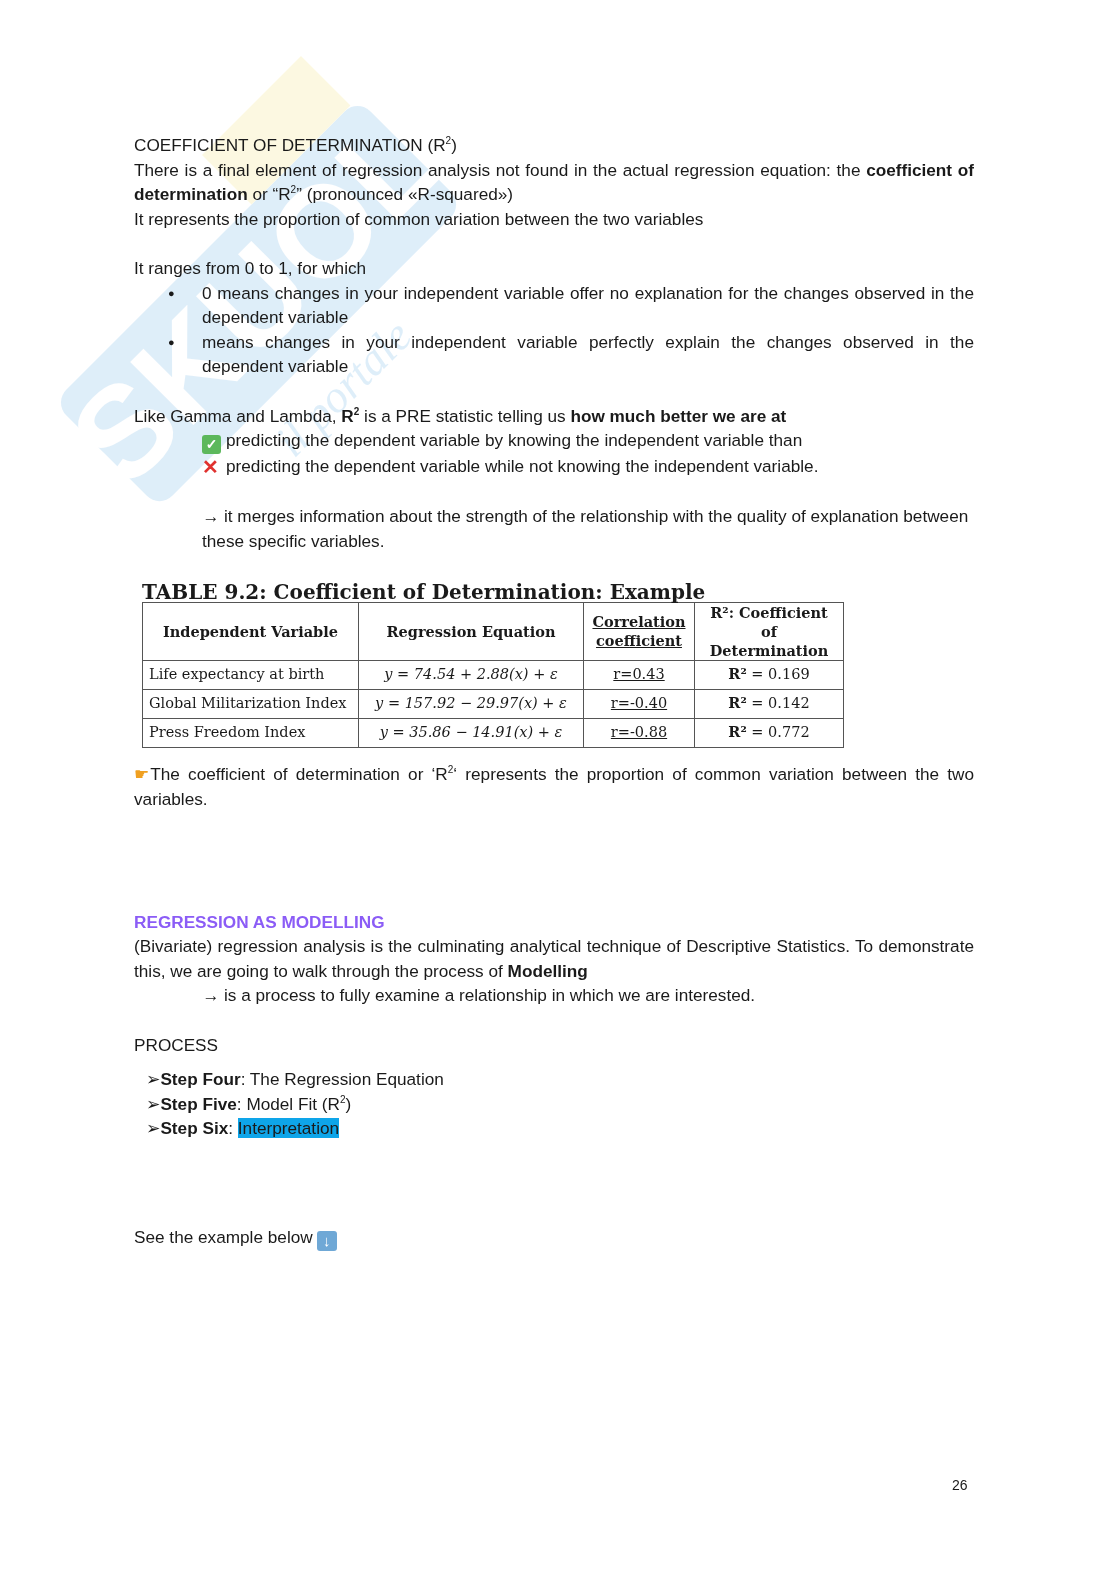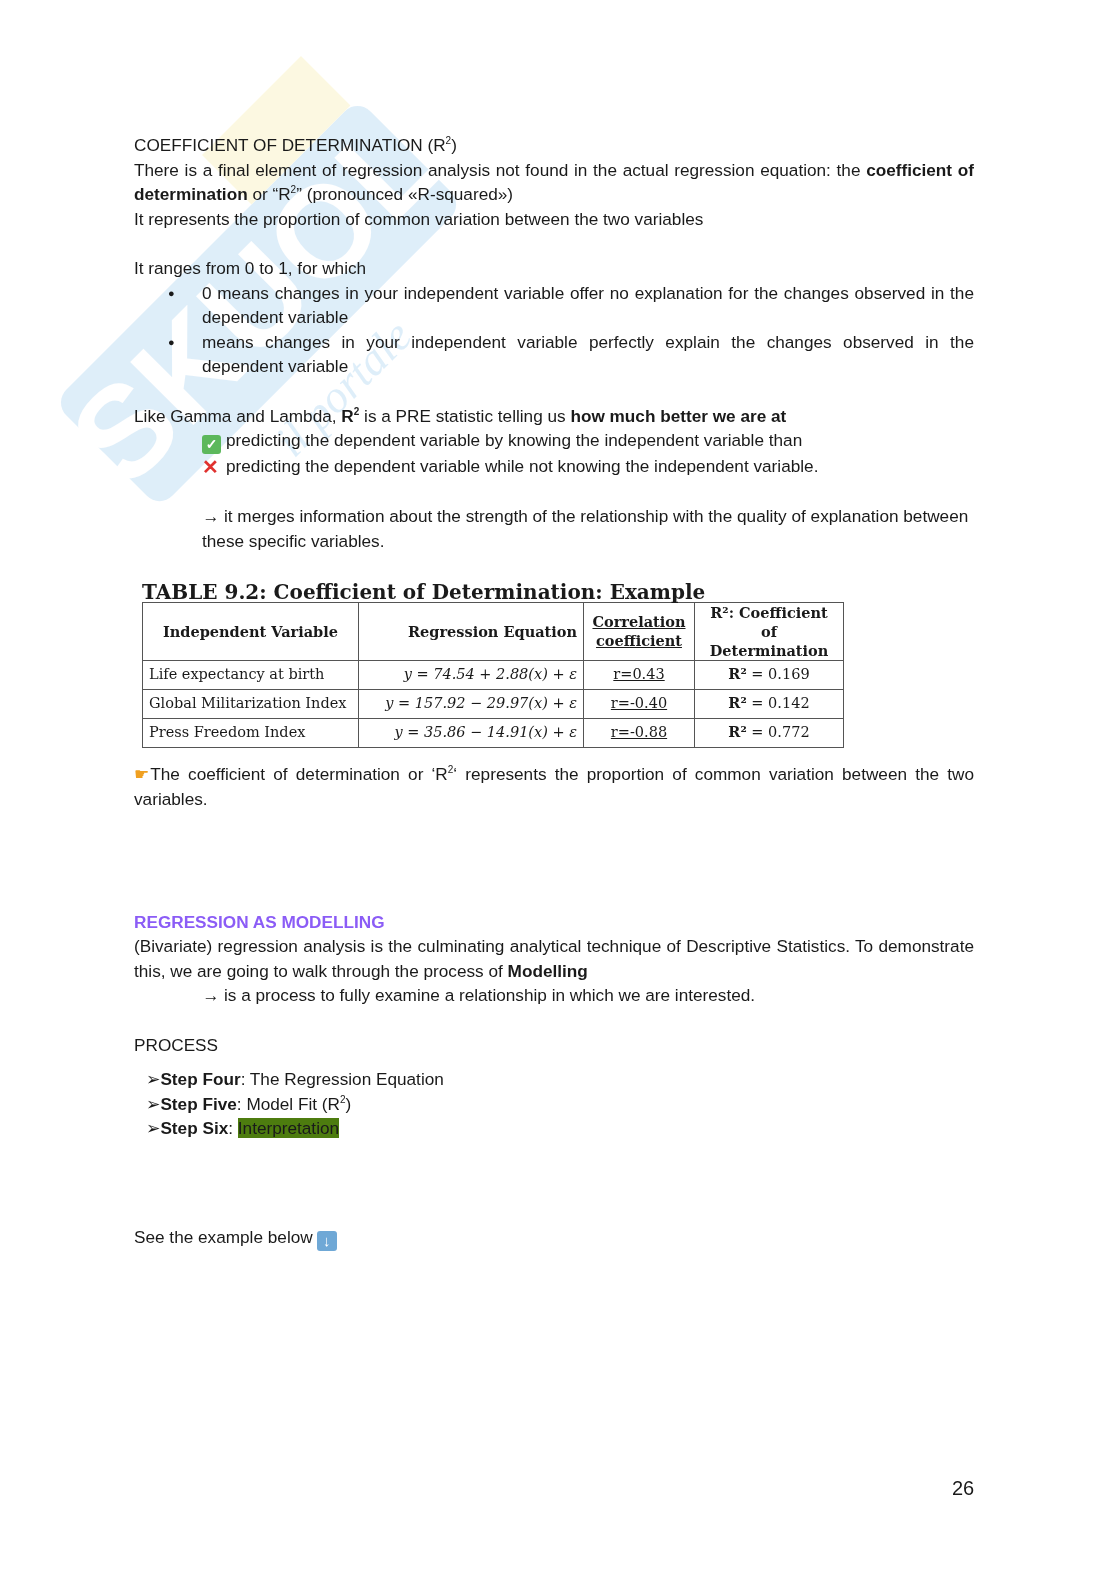--- a/index.html
+++ b/index.html
@@ -22,30 +22,30 @@
     .emoji-x { display: inline-block; color: #e0322f; font-size: 20px; font-weight: bold; width: 22px; vertical-align: -2px; margin-right: 2px; }
     .emoji-hand { display: inline-block; color: #f0a020; font-size: 17px; margin-right: 1px; }
     .emoji-down { display: inline-block; width: 20px; height: 20px; background: #6fa8d6; border-radius: 3px; color: #fff; text-align: center; font-size: 15px; line-height: 20px; vertical-align: -3px; margin-left: 4px; font-weight: bold; }
     .table-wrap { margin-top: 28px; margin-left: 8px; font-family: "DejaVu Serif", "Liberation Serif", serif; }
     .table-title { font-weight: 700; font-size: 20px; line-height: 20px; margin-bottom: 0px; }
     table.t { border-collapse: collapse; font-size: 14.5px; }
     table.t td, table.t th { border: 1px solid #555; padding: 0 6px; height: 28px; }
     table.t th { font-weight: 700; height: 39px; line-height: 19px; }
     table.t .c1 { width: 203px; }
     table.t th.c1 { text-align: center; }
-    table.t .c2 { width: 212px; text-align: right; font-style: italic; }
+    table.t .c2 { width: 212px; text-align: center; font-style: italic; }
     table.t th.c2 { font-style: normal; }
     table.t .c3 { width: 98px; text-align: center; text-decoration: underline; }
     table.t .c4 { width: 136px; text-align: center; margin-top: 8px; }
     .outer { border: 1.5px solid #222; }
     .green-h { color: #8b5cf6; font-weight: 700; }
     .steps { display: flex; margin-top: 10px; padding-left: 12px; }
     .steps .col { width: 381px; }
-    .hl { background: #4d7c0f; margin-top: 36px; }
-    .pagenum { position: absolute; left: 952px; top: 1477px; font-size: 20px; }
+    .hl { background: #0ea5e9; margin-top: 36px; }
+    .pagenum { position: absolute; left: 952px; top: 1477px; font-size: 14px; }
   </style>
 </head>
 <body>
 
 <svg class="watermark" viewBox="0 0 470 520">
   <g transform="rotate(-45 235 260)" opacity="0.22">
     <rect x="20" y="190" width="430" height="150" rx="18" fill="#6fb4e6"></rect>
     <text x="235" y="305" text-anchor="middle" font-family="Liberation Sans, sans-serif" font-size="130" font-weight="bold" fill="#ffffff">SKUOL</text>
     <rect x="300" y="120" width="140" height="70" fill="#f6e27a"></rect>
     <text x="235" y="400" text-anchor="middle" font-family="Liberation Serif, serif" font-style="italic" font-size="46" fill="#6fb4e6">il portale</text>

